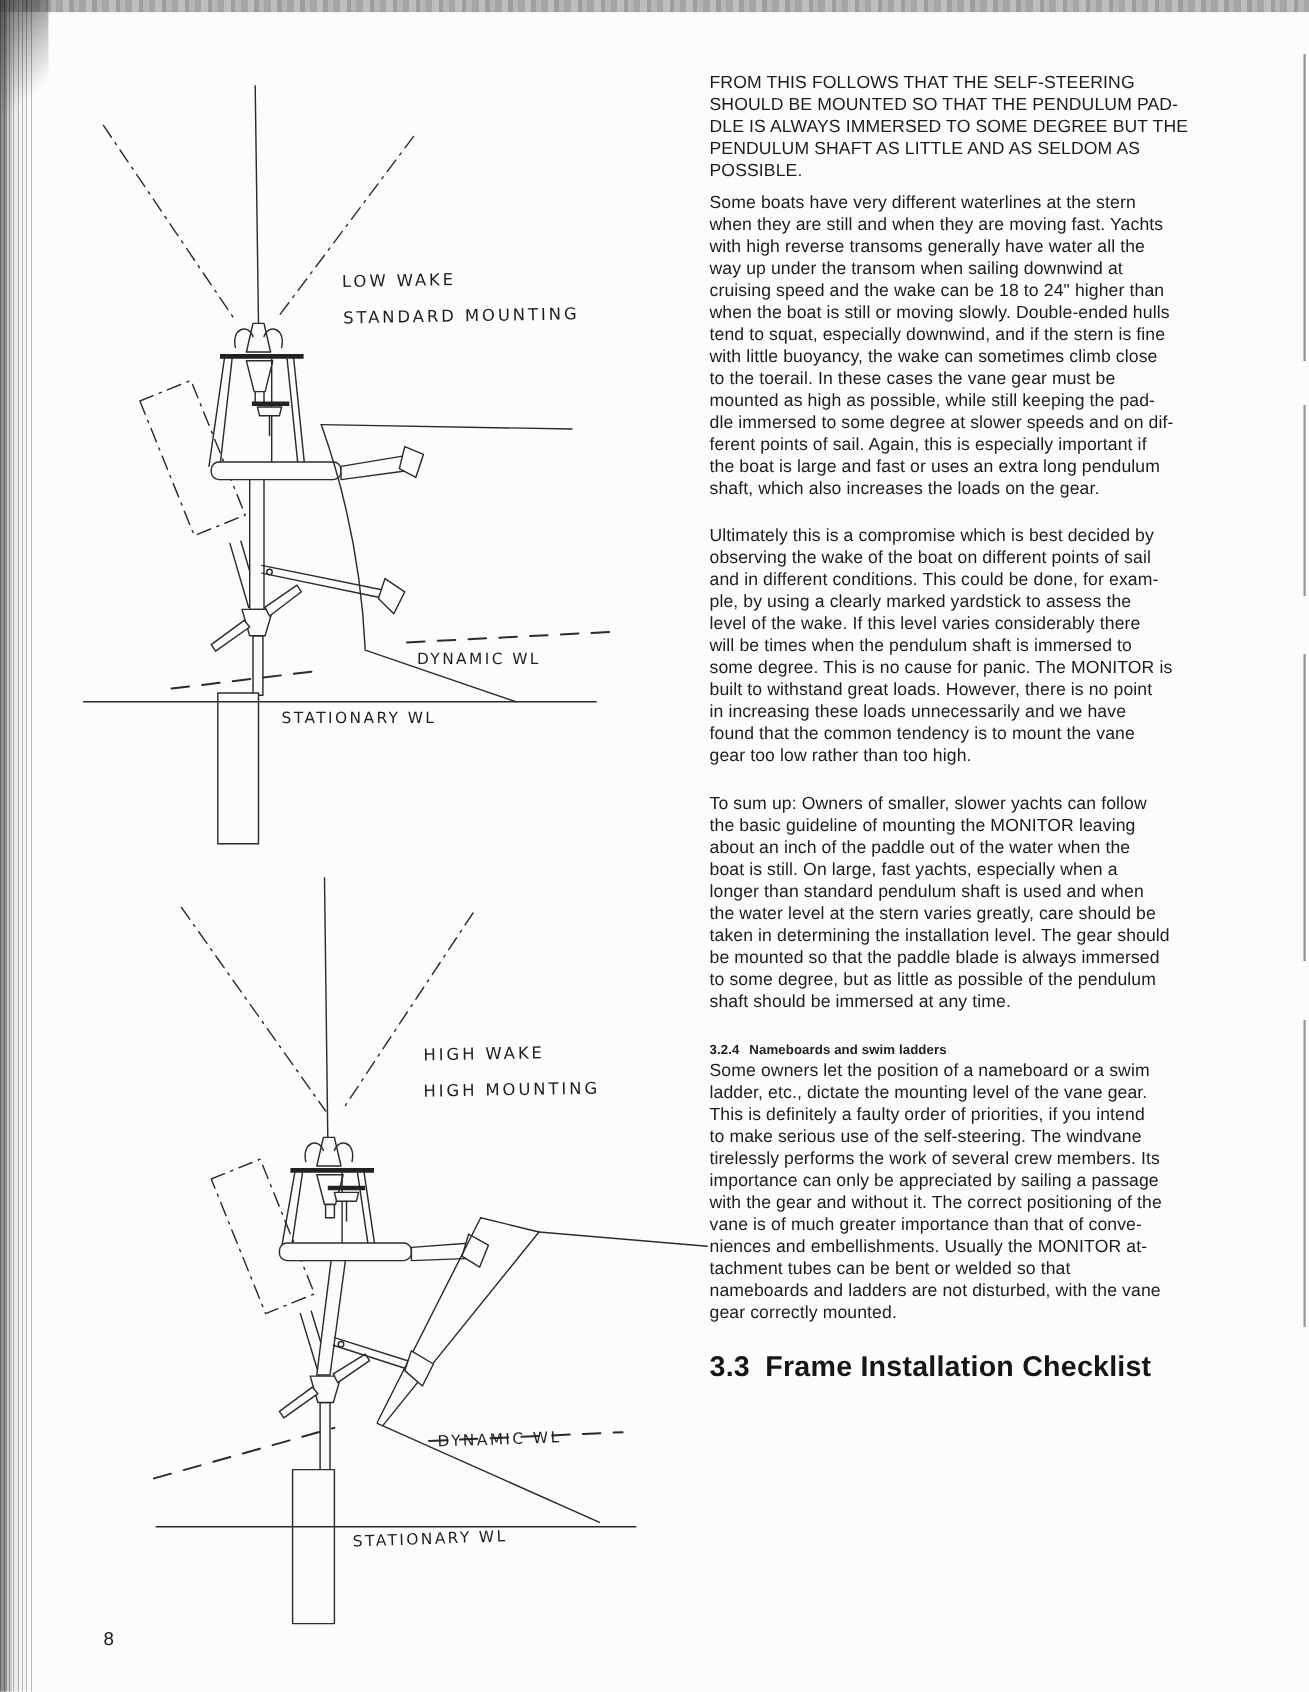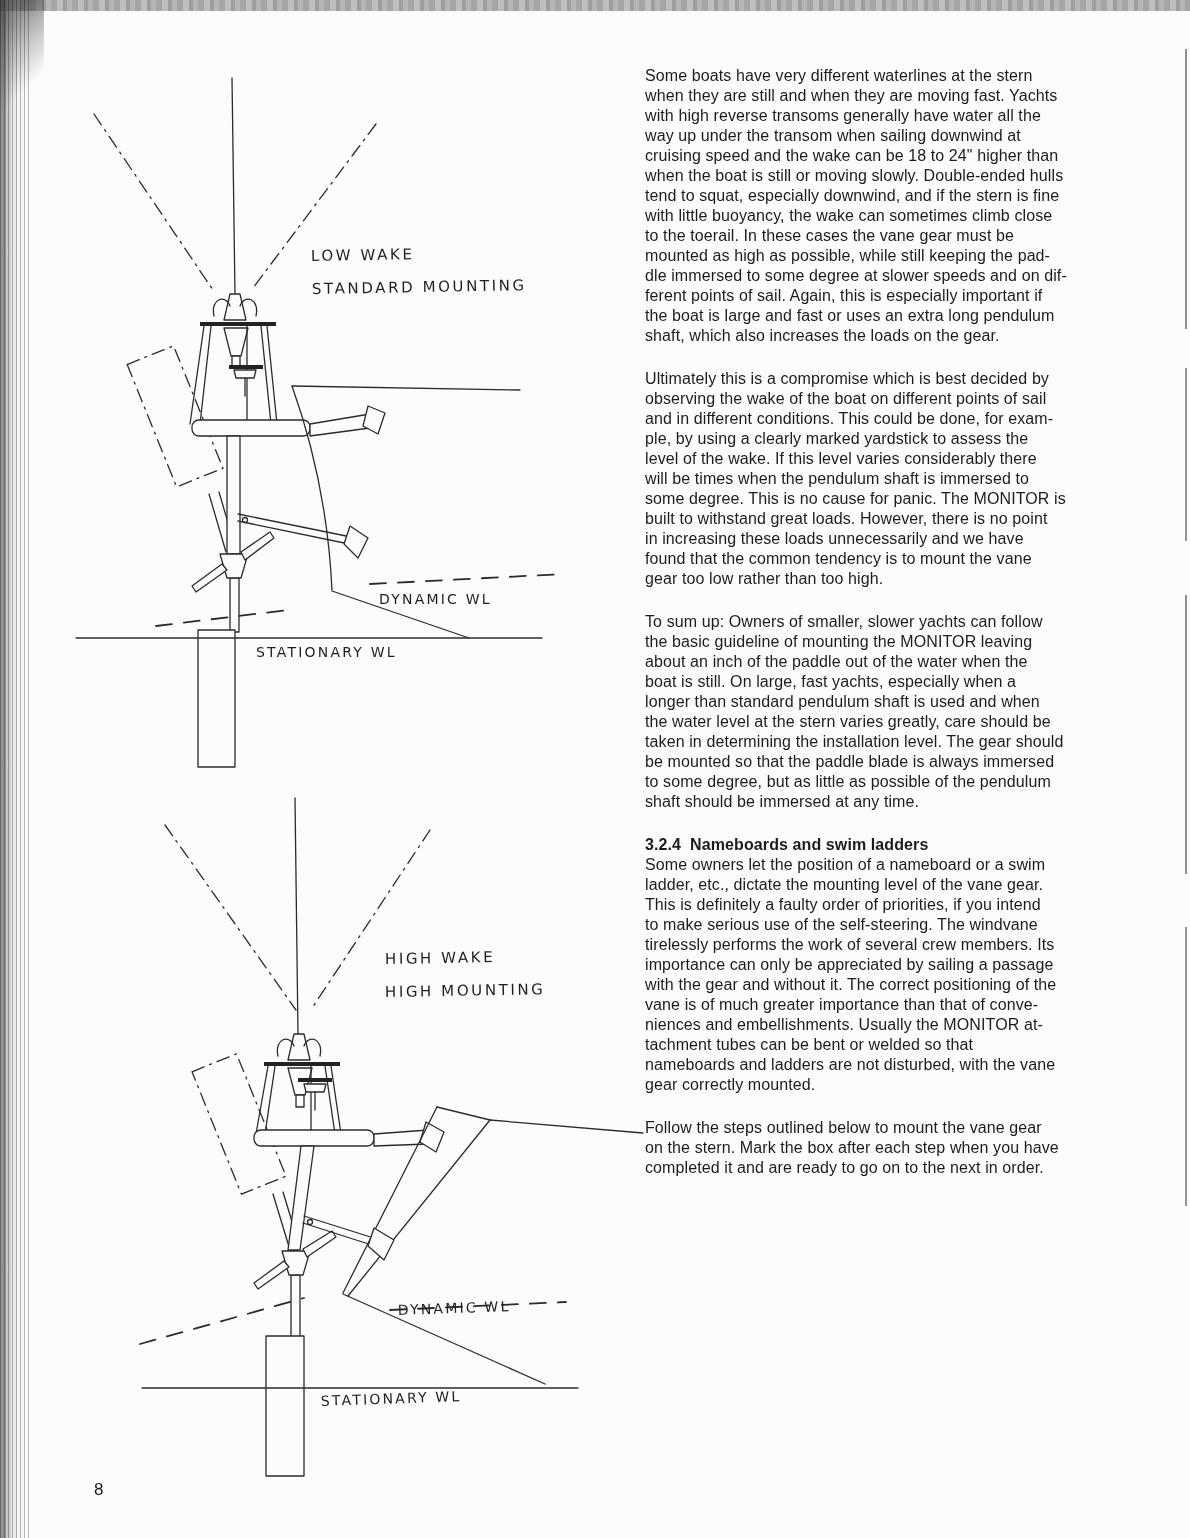--- a/index.html
+++ b/index.html
@@ -32,21 +32,21 @@
       #444 25% 38%, transparent 38% 42%, #393939 42% 63%,
       transparent 63% 67%, #454545 67% 88%, transparent 88%);
   }
   
   .col{
     position:absolute;left:645px;top:66px;width:512px;
     font-size:16px;line-height:20px;letter-spacing:.1px;
   }
   .col p{margin:0 0 23px;white-space:pre-line;}
   .col p.caps{margin-bottom:9px;}
-  .col h4{margin:0;font-size:16px;line-height:20px;font-weight:bold;}
+  .col h4{margin:0;font-size:12px;line-height:20px;font-weight:bold;}
   .col h4 .num{margin-right:9px;}
   .col h2{margin:20px 0 12px;font-size:26px;line-height:30px;font-weight:bold;letter-spacing:.2px;color:#161616;}
   .col h2 .num{margin-right:14px;}
   
   .fig{position:absolute;margin:0;}
   .fig-top{left:64px;top:64px;width:560px;height:726px;}
   .fig-bottom{left:98px;top:788px;width:565px;height:700px;}
   .fig svg{display:block;width:100%;height:100%;}
   .ln{stroke:#2b2b2b;stroke-width:1.3;fill:none;stroke-linecap:round;stroke-linejoin:round;}
   .ln-thick{stroke:#222;stroke-width:4.2;fill:none;stroke-linecap:butt;}
@@ -220,20 +220,25 @@
   </g>
 
   <text class="hand" x="287" y="176" transform="rotate(-1 287 176)">HIGH WAKE</text>
   <text class="hand" x="287" y="209" transform="rotate(-1 287 209)">HIGH MOUNTING</text>
   <text class="hand-sm" x="300" y="527" transform="rotate(-2 300 527)">DYNAMIC WL</text>
   <text class="hand-sm" x="223" y="618" transform="rotate(-2 223 618)">STATIONARY WL</text>
 </svg>
 </figure>
 
 <main class="col">
+  <p class="caps">FROM THIS FOLLOWS THAT THE SELF-STEERING
+SHOULD BE MOUNTED SO THAT THE PENDULUM PAD-
+DLE IS ALWAYS IMMERSED TO SOME DEGREE BUT THE
+PENDULUM SHAFT AS LITTLE AND AS SELDOM AS
+POSSIBLE.</p>
   <p>Some boats have very different waterlines at the stern
 when they are still and when they are moving fast. Yachts
 with high reverse transoms generally have water all the
 way up under the transom when sailing downwind at
 cruising speed and the wake can be 18 to 24" higher than
 when the boat is still or moving slowly. Double-ended hulls
 tend to squat, especially downwind, and if the stern is fine
 with little buoyancy, the wake can sometimes climb close
 to the toerail. In these cases the vane gear must be
 mounted as high as possible, while still keeping the pad-
@@ -271,18 +276,16 @@
 tirelessly performs the work of several crew members. Its
 importance can only be appreciated by sailing a passage
 with the gear and without it. The correct positioning of the
 vane is of much greater importance than that of conve-
 niences and embellishments. Usually the MONITOR at-
 tachment tubes can be bent or welded so that
 nameboards and ladders are not disturbed, with the vane
 gear correctly mounted.</p>
 
 
-  <p>Follow the steps outlined below to mount the vane gear
-on the stern. Mark the box after each step when you have
-completed it and are ready to go on to the next in order.</p>
+  <h2><span class="num">3.3</span><span>Frame Installation Checklist</span></h2>
 </main>
 
 <div class="page-number">8</div>
 
 </body></html>

